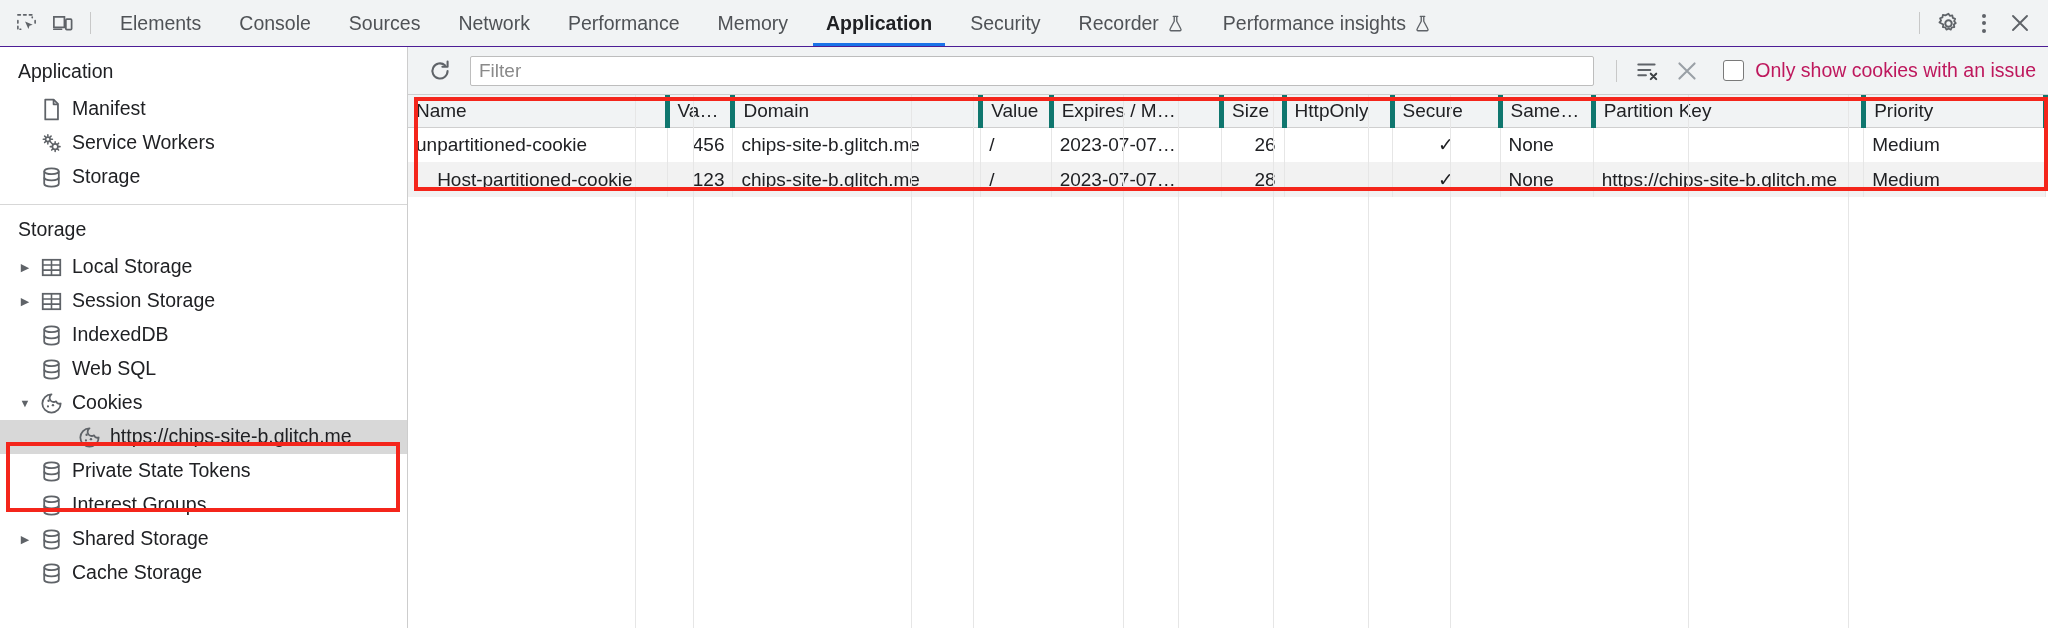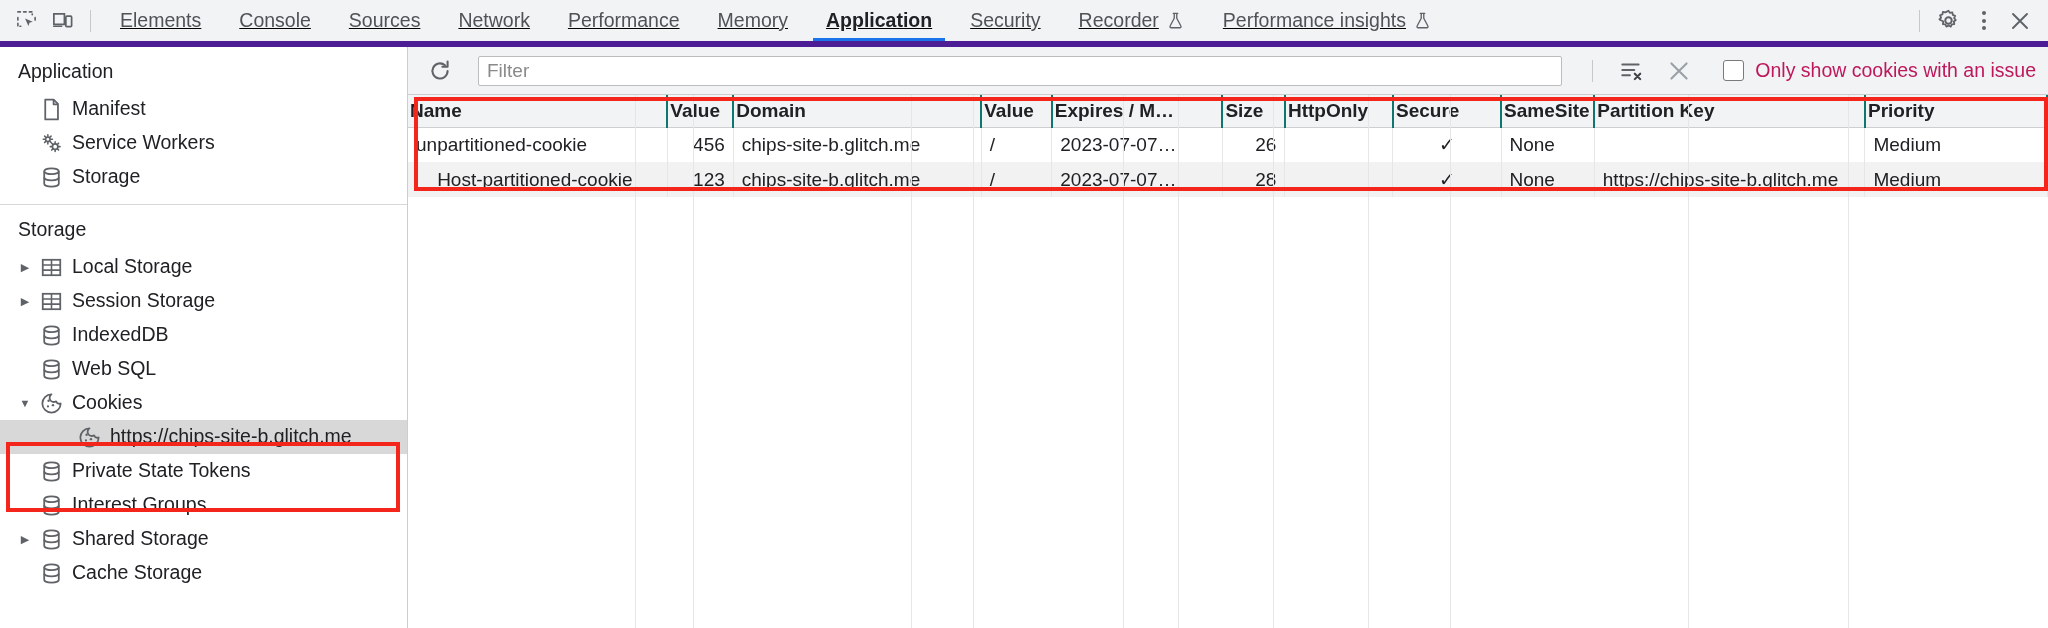--- a/index.html
+++ b/index.html
@@ -9,24 +9,23 @@
     background: #ffffff;
     font-family: "Liberation Sans", sans-serif;
     overflow: hidden;
   }
   .app { width: 2048px; height: 628px; display: flex; flex-direction: column; position: relative; }
 
   
   .devtools-tabbar {
     height: 47px; min-height: 47px;
     background: #f1f3f4;
-    border-bottom: 6px solid #4c1d95;
+    border-bottom: 1px solid #4c1d95;
     display: flex; align-items: center;
     padding: 0 10px 0 8px;
-    text-decoration: underline;
   }
   .tb-icon-btn {
     width: 36px; height: 36px;
     display: flex; align-items: center; justify-content: center;
     color: #5f6368; flex: 0 0 auto;
   }
   .tb-sep {
     width: 1px; height: 22px; background: #c8c8c8; margin: 0 10px; flex: 0 0 auto;
   }
   .tabs { display: flex; align-items: center; height: 100%; }
@@ -98,21 +97,21 @@
   }
 
   
   .main { flex: 1; display: flex; flex-direction: column; min-width: 0; position: relative; }
   .filter-bar {
     height: 48px; min-height: 48px;
     background: #f1f3f4;
     border-bottom: 1px solid #cdcdcd;
     display: flex; align-items: center;
     padding: 0 12px 0 14px;
-    gap: 12px;
+    gap: 4px;
   }
   .fb-btn {
     width: 36px; height: 36px; flex: 0 0 auto;
     display: flex; align-items: center; justify-content: center;
     color: #5f6368;
   }
   .filter-input {
     flex: 1; height: 30px;
     background: #ffffff;
     border: 1px solid #bdbdbd;
@@ -140,25 +139,25 @@
   .table-area { flex: 1; position: relative; overflow: hidden; background: #fff; }
   table.grid {
     width: 100%;
     border-collapse: collapse;
     table-layout: fixed;
     font-size: 19px;
     color: #202124;
   }
   table.grid th {
     background: #f1f3f4;
-    font-weight: bold;
+    font-weight: normal;
     text-align: left;
     height: 32px;
-    padding: 0 2px;
-    border-right: 2px solid #0f766e;
+    padding: 0 8px;
+    border-right: 5px solid #0f766e;
     border-bottom: 1px solid #cfcfcf;
     white-space: nowrap;
     overflow: hidden;
     text-overflow: ellipsis;
   }
   table.grid td {
     height: 35px;
     padding: 0 8px;
     border-right: 1px solid #e6e6e6;
     white-space: nowrap;

